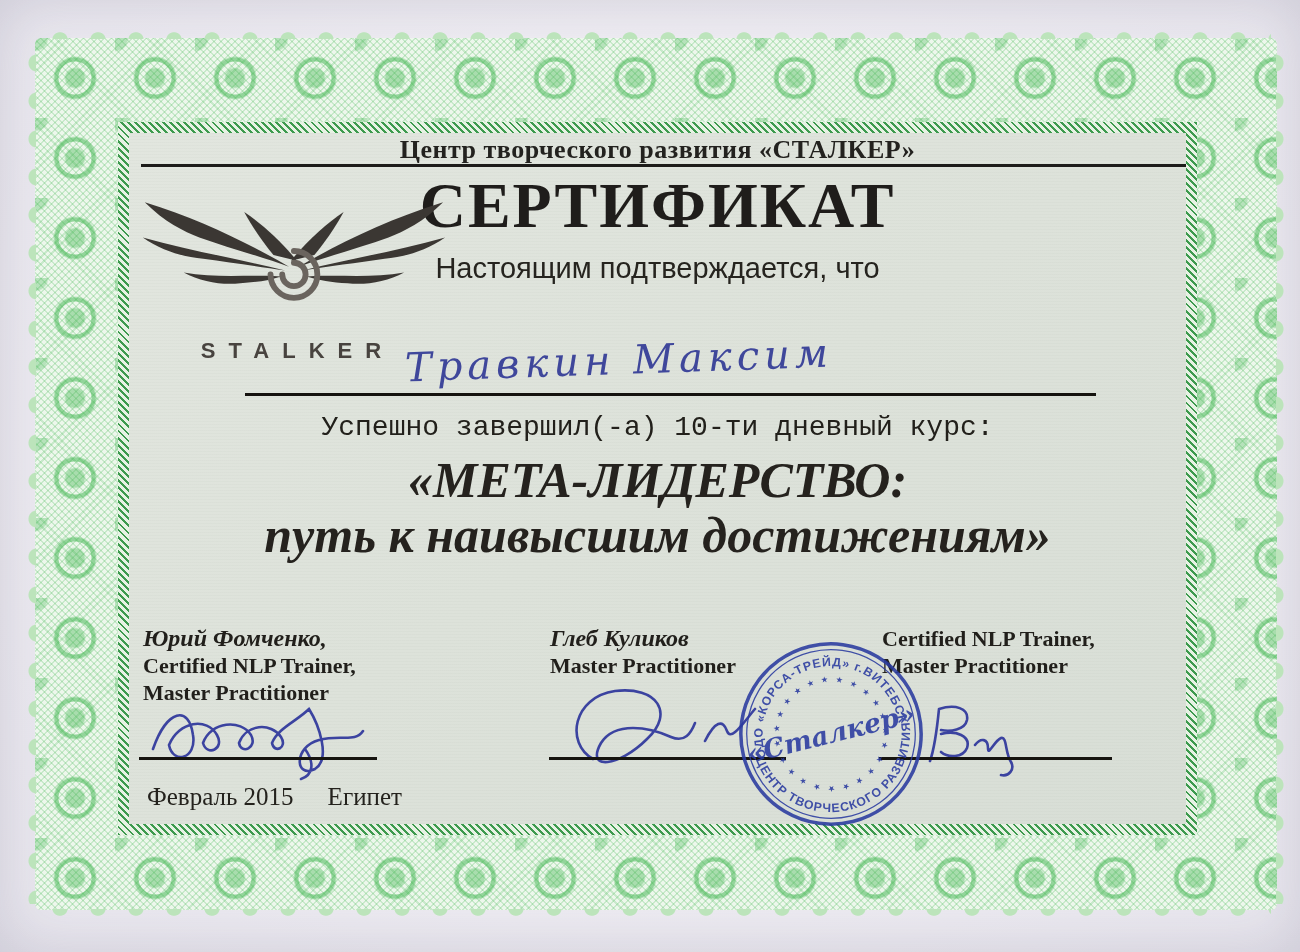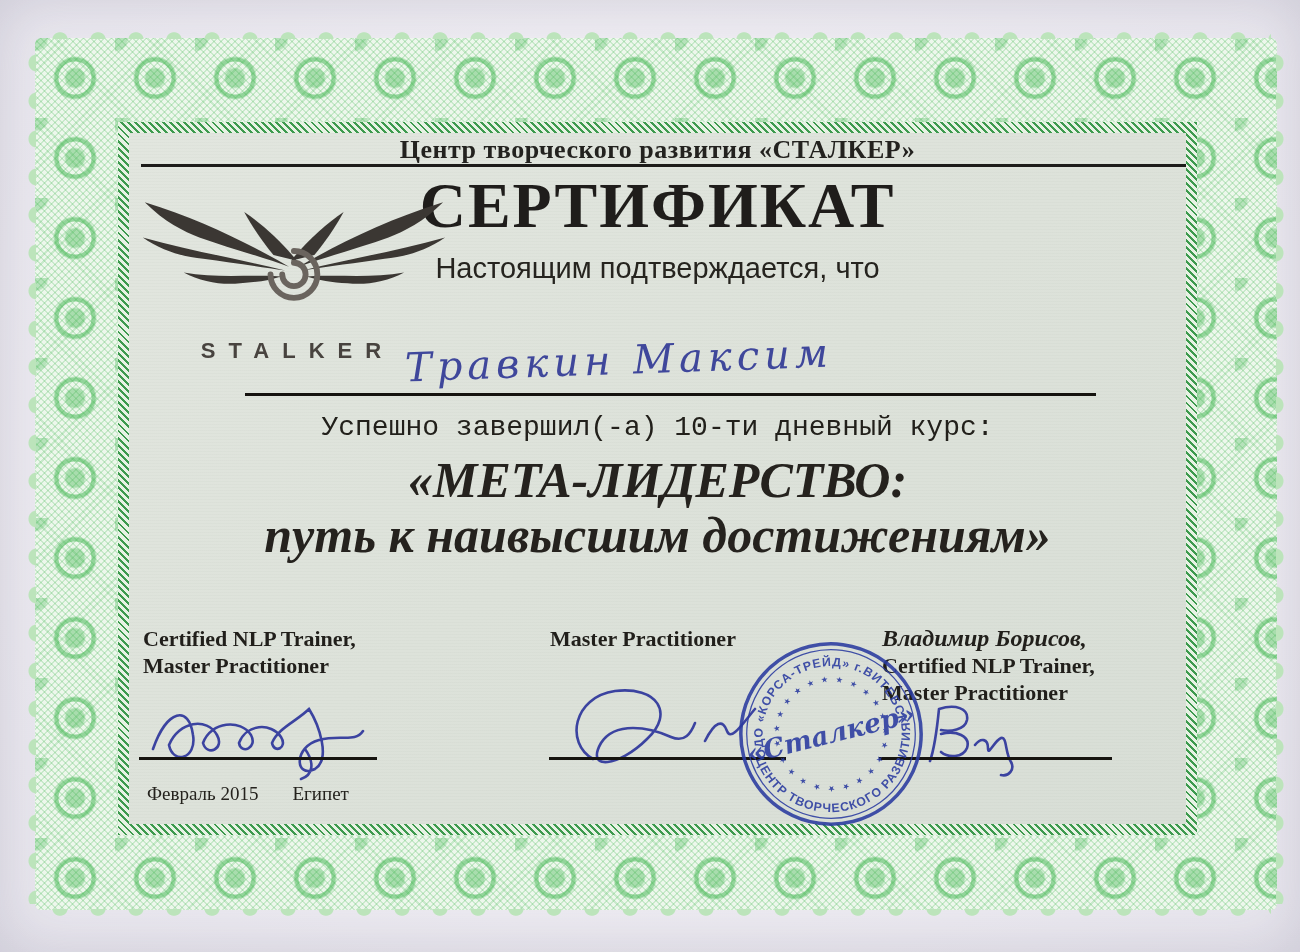--- a/index.html
+++ b/index.html
@@ -60,21 +60,21 @@
     color:#3f479b;transform:rotate(-2deg);
   }
   .name-rule{position:absolute;top:260px;left:116px;width:851px;height:3px;background:#15130f;}
   .course-intro{top:279px;font-family:Liberation Mono, monospace;font-size:28px;color:#22201b;}
   .course-title{font-family:"Liberation Serif",serif;font-style:italic;font-weight:bold;color:#25221e;font-size:50px;}
   .course-line1{top:318px;}
   .course-line2{top:373px;}
   .sig-col{position:absolute;top:492px;width:330px;font-family:"Liberation Serif",serif;color:#211f1b;line-height:27px;font-size:22px;font-weight:bold;}
   .sig-col .sig-name{font-style:italic;font-size:24px;}
   .sig-line{position:absolute;top:624px;height:3px;background:#16140f;}
-  .date-place{position:absolute;top:650px;left:18px;font-family:"Liberation Serif",serif;font-size:19px;color:#24221d;}
+  .date-place{position:absolute;top:650px;left:18px;font-family:"Liberation Serif",serif;font-size:25px;color:#24221d;}
   .date-place span{margin-right:34px;}
   .sig-svg{position:absolute;}
   .stamp{position:absolute;left:604px;top:503px;width:196px;height:196px;transform:rotate(-14deg);opacity:.88;}
   .logo-wings{position:absolute;left:6px;top:60px;width:312px;height:118px;}
   .logo-text{position:absolute;left:6px;top:177px;width:312px;text-align:center;
     font-family:"Liberation Sans",sans-serif;font-weight:bold;font-size:22px;color:#48433f;
     letter-spacing:13px;text-indent:13px;margin-top:28px;}
 </style>
 </head>
 <body>
@@ -113,28 +113,29 @@
       <div class="logo-text">STALKER</div>
 
       <div class="script-name">Травкин Максим</div>
       <div class="name-rule"></div>
 
       <div class="center course-intro">Успешно завершил(-а) 10-ти дневный курс:</div>
       <div class="center course-title course-line2">путь к наивысшим достижениям»</div>
       <div class="center course-title course-line1">«МЕТА-ЛИДЕРСТВО:</div>
 
       <div class="sig-col" style="left:14px;">
+        <div class="sig-name">Юрий Фомченко,</div>
         <div>Certified NLP Trainer,</div>
         <div>Master Practitioner</div>
       </div>
       <div class="sig-col" style="left:421px;">
+        <div class="sig-name">Глеб Куликов</div>
         <div>Master Practitioner</div>
       </div>
       <div class="sig-col" style="left:753px;">
-        <div class="sig-name">Владимир Борисов,</div>
         <div>Certified NLP Trainer,</div>
         <div>Master Practitioner</div>
       </div>
 
       <svg class="sig-svg" style="left:16px;top:558px;" width="244" height="90" viewBox="0 0 244 90">
         <path d="M8,58 C22,18 44,14 48,44 C52,68 28,74 24,54 C34,30 62,26 72,44 C80,58 62,66 58,52 C66,30 96,28 106,44 C113,57 96,64 94,52 C101,33 126,31 136,46 C143,57 129,63 127,52 C133,37 152,30 164,18 C174,34 186,68 170,78 C150,88 148,56 174,49 C196,43 210,52 218,40 M160,58 C170,72 168,84 156,88" fill="none" stroke="#3b43a0" stroke-width="2.6" stroke-linecap="round"></path>
       </svg>
       <svg class="sig-svg" style="left:428px;top:548px;" width="238" height="95" viewBox="0 0 238 95">
         <path d="M36,78 C8,62 16,16 58,10 C100,5 118,32 90,58 C62,86 28,90 44,62 C58,40 92,46 114,56 C128,62 134,52 138,42 M148,60 C158,40 166,38 170,50 C174,61 186,42 198,28" fill="none" stroke="#3b43a0" stroke-width="2.6" stroke-linecap="round"></path>
       </svg>

